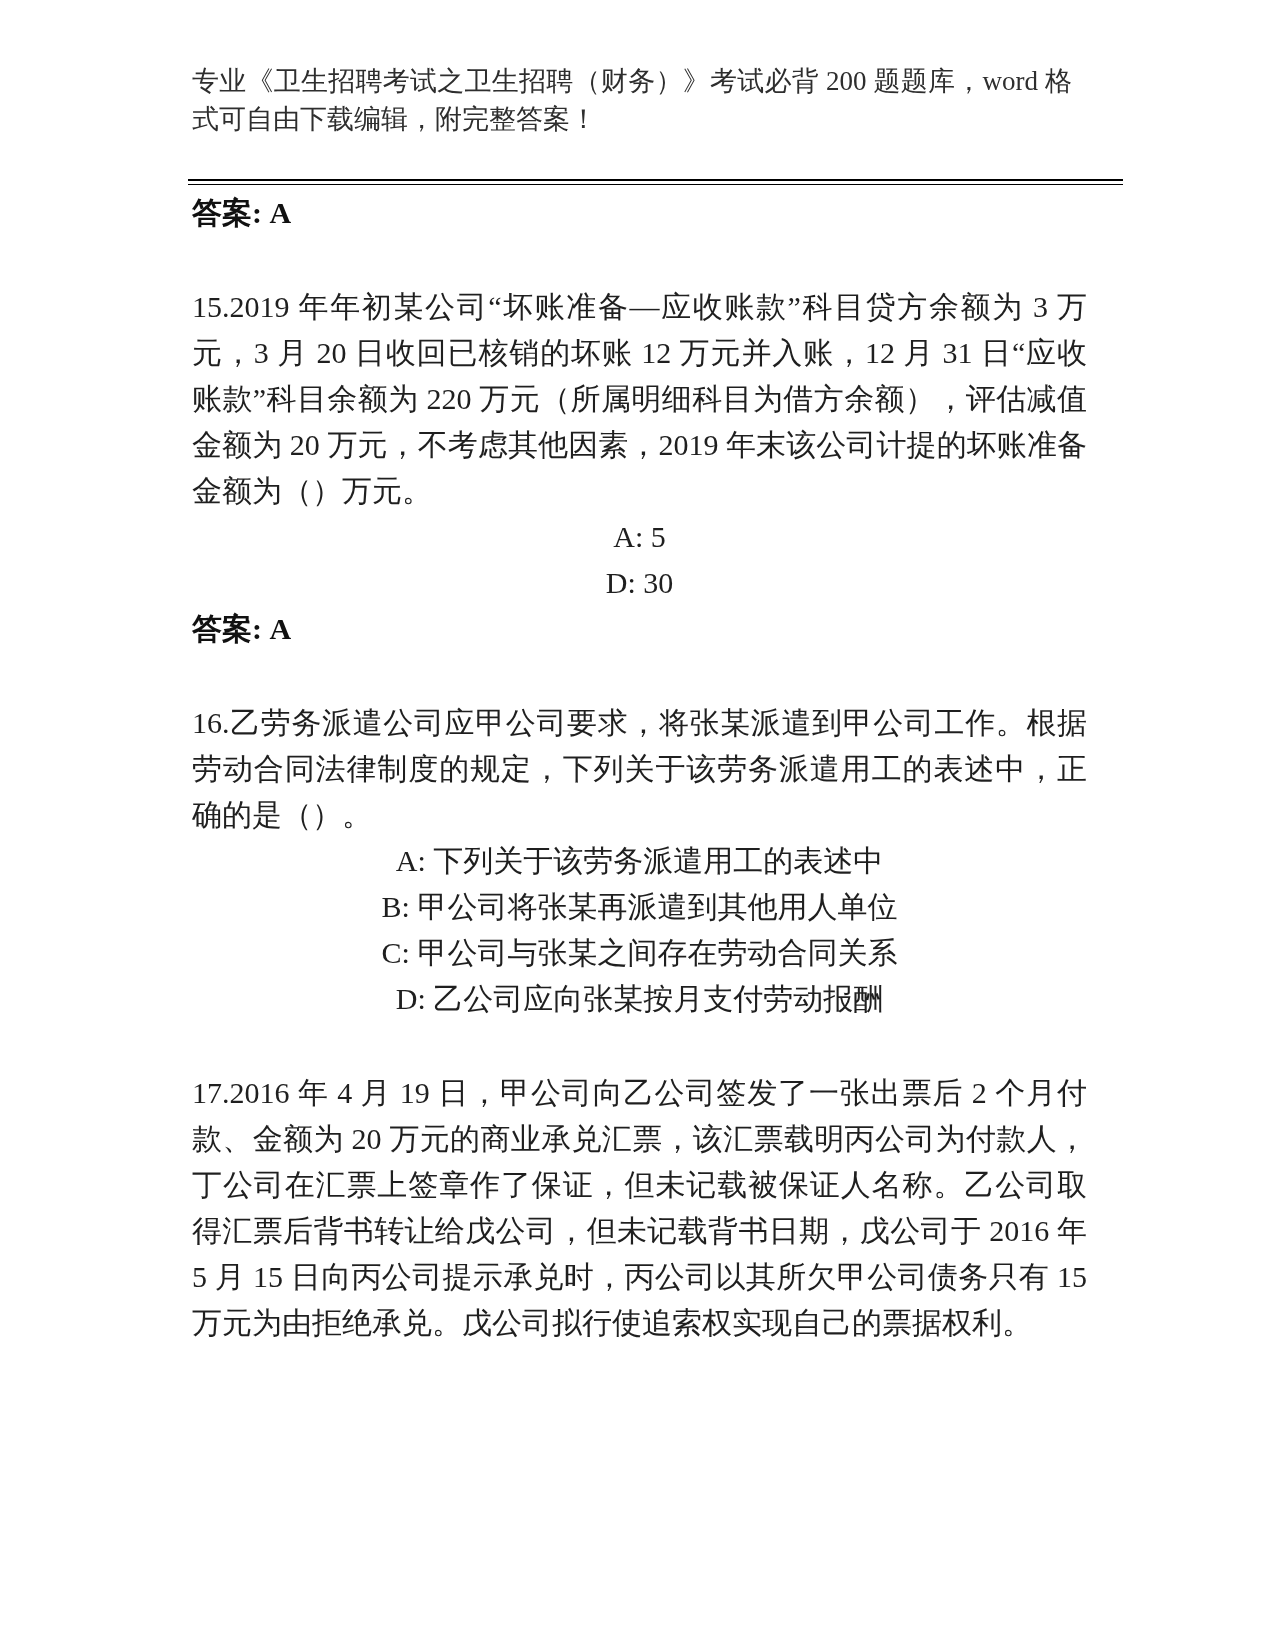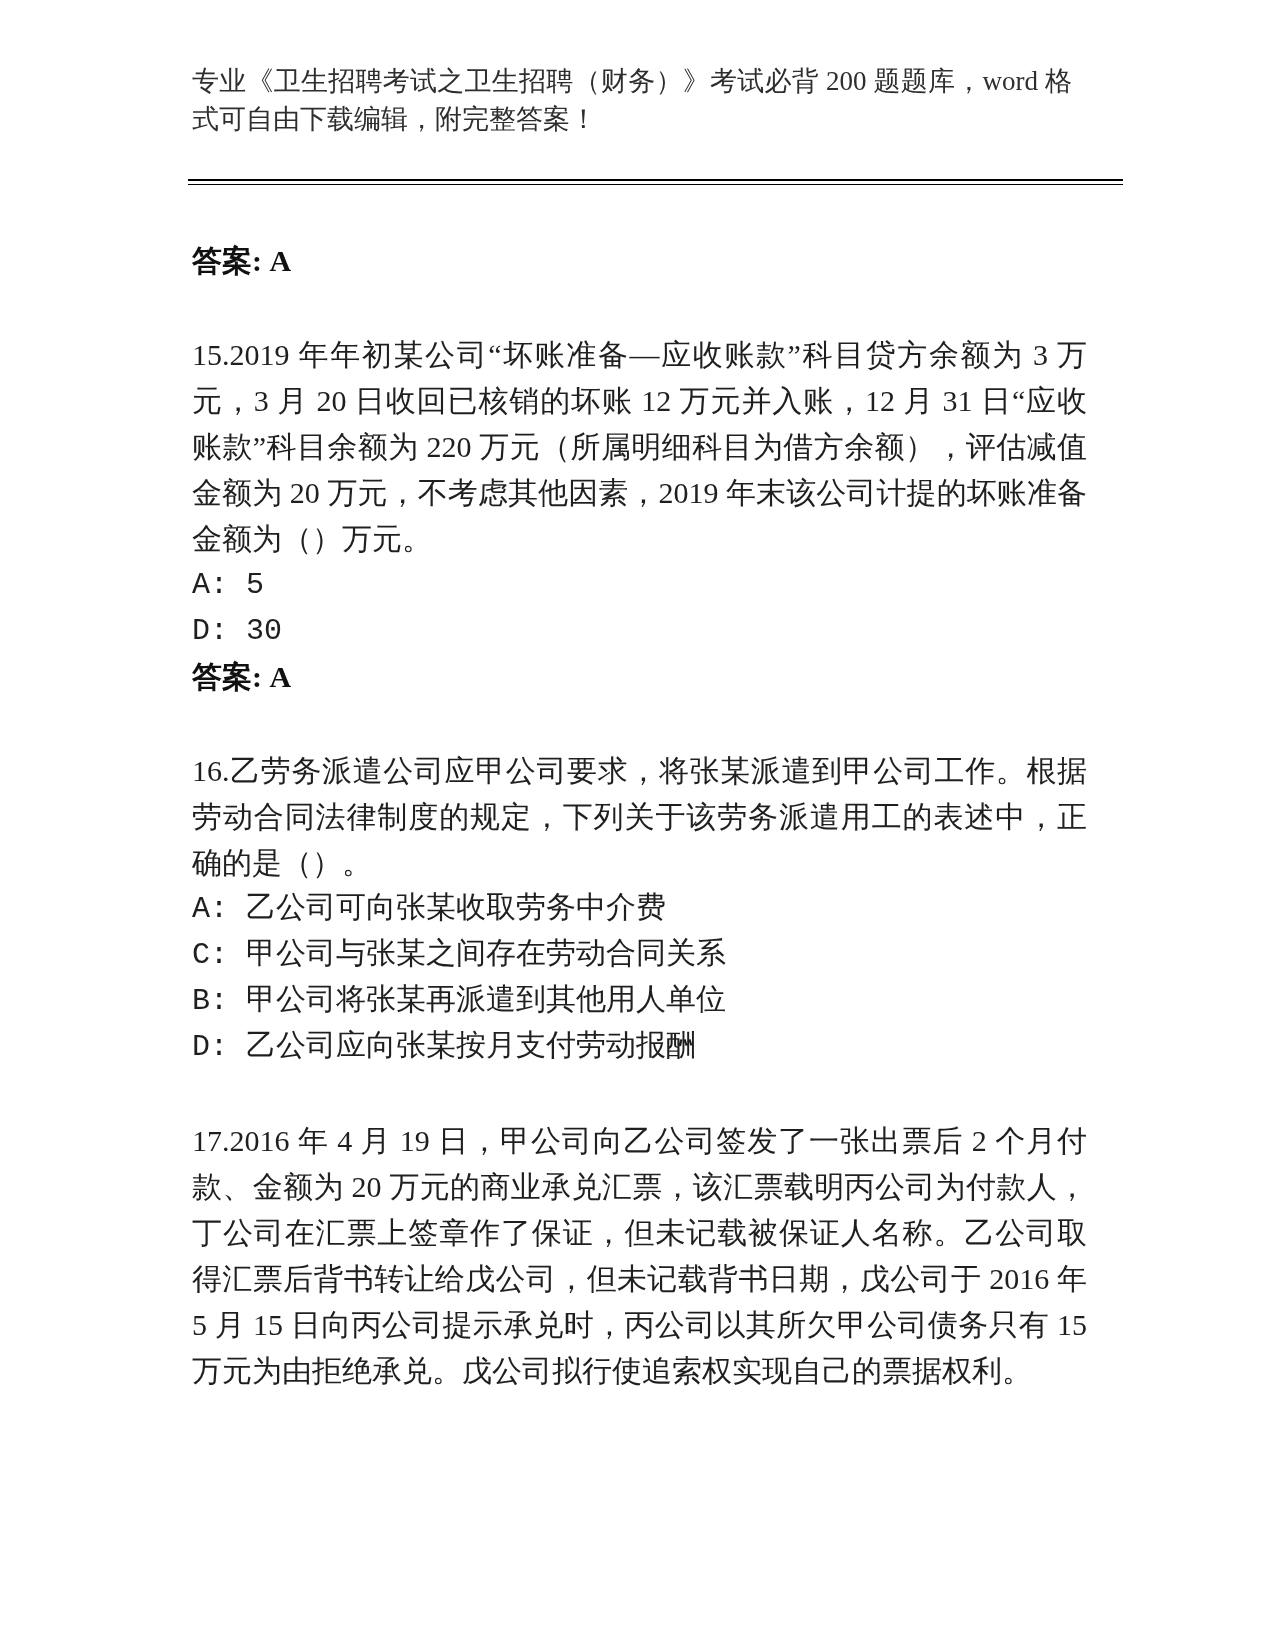--- a/index.html
+++ b/index.html
@@ -36,30 +36,28 @@
     border-top: 2.5px solid #000000;
     border-bottom: 1.5px solid #000000;
   }
   .content {
     position: absolute;
     left: 192px;
     top: 190px;
     width: 895px;
     font-size: 30px;
     line-height: 46px;
-    margin-top: 48px;
   }
   .content p { margin: 0; }
   .question {
     margin-top: 48px !important;
     text-align: justify;
   }
   .option {
-    text-align: left;
-    font-family: Liberation Mono, monospace;
+    text-align: center;
   }
   .answer {
     font-weight: bold;
     color: #111111;
   }
 </style>
 </head>
 <body>
 
 <div class="page">
@@ -76,23 +74,23 @@
 
     <section>
       <p class="question">15.2019 年年初某公司“坏账准备—应收账款”科目贷方余额为 3 万元，3 月 20 日收回已核销的坏账 12 万元并入账，12 月 31 日“应收账款”科目余额为 220 万元（所属明细科目为借方余额），评估减值金额为 20 万元，不考虑其他因素，2019 年末该公司计提的坏账准备金额为（）万元。</p>
       <p class="option">A: 5</p>
       <p class="option">D: 30</p>
       <p class="answer">答案: A</p>
     </section>
 
     <section>
       <p class="question">16.乙劳务派遣公司应甲公司要求，将张某派遣到甲公司工作。根据劳动合同法律制度的规定，下列关于该劳务派遣用工的表述中，正确的是（）。</p>
-      <p class="option">A: 乙公司可向张某收取劳务中介费</p>
+      <p class="option">A: 下列关于该劳务派遣用工的表述中</p>
+      <p class="option">B: 甲公司将张某再派遣到其他用人单位</p>
       <p class="option">C: 甲公司与张某之间存在劳动合同关系</p>
-      <p class="option">B: 甲公司将张某再派遣到其他用人单位</p>
       <p class="option">D: 乙公司应向张某按月支付劳动报酬</p>
     </section>
 
     <section>
       <p class="question">17.2016 年 4 月 19 日，甲公司向乙公司签发了一张出票后 2 个月付款、金额为 20 万元的商业承兑汇票，该汇票载明丙公司为付款人，丁公司在汇票上签章作了保证，但未记载被保证人名称。乙公司取得汇票后背书转让给戊公司，但未记载背书日期，戊公司于 2016 年 5 月 15 日向丙公司提示承兑时，丙公司以其所欠甲公司债务只有 15 万元为由拒绝承兑。戊公司拟行使追索权实现自己的票据权利。</p>
     </section>
 
   </div>
 </div>
 

